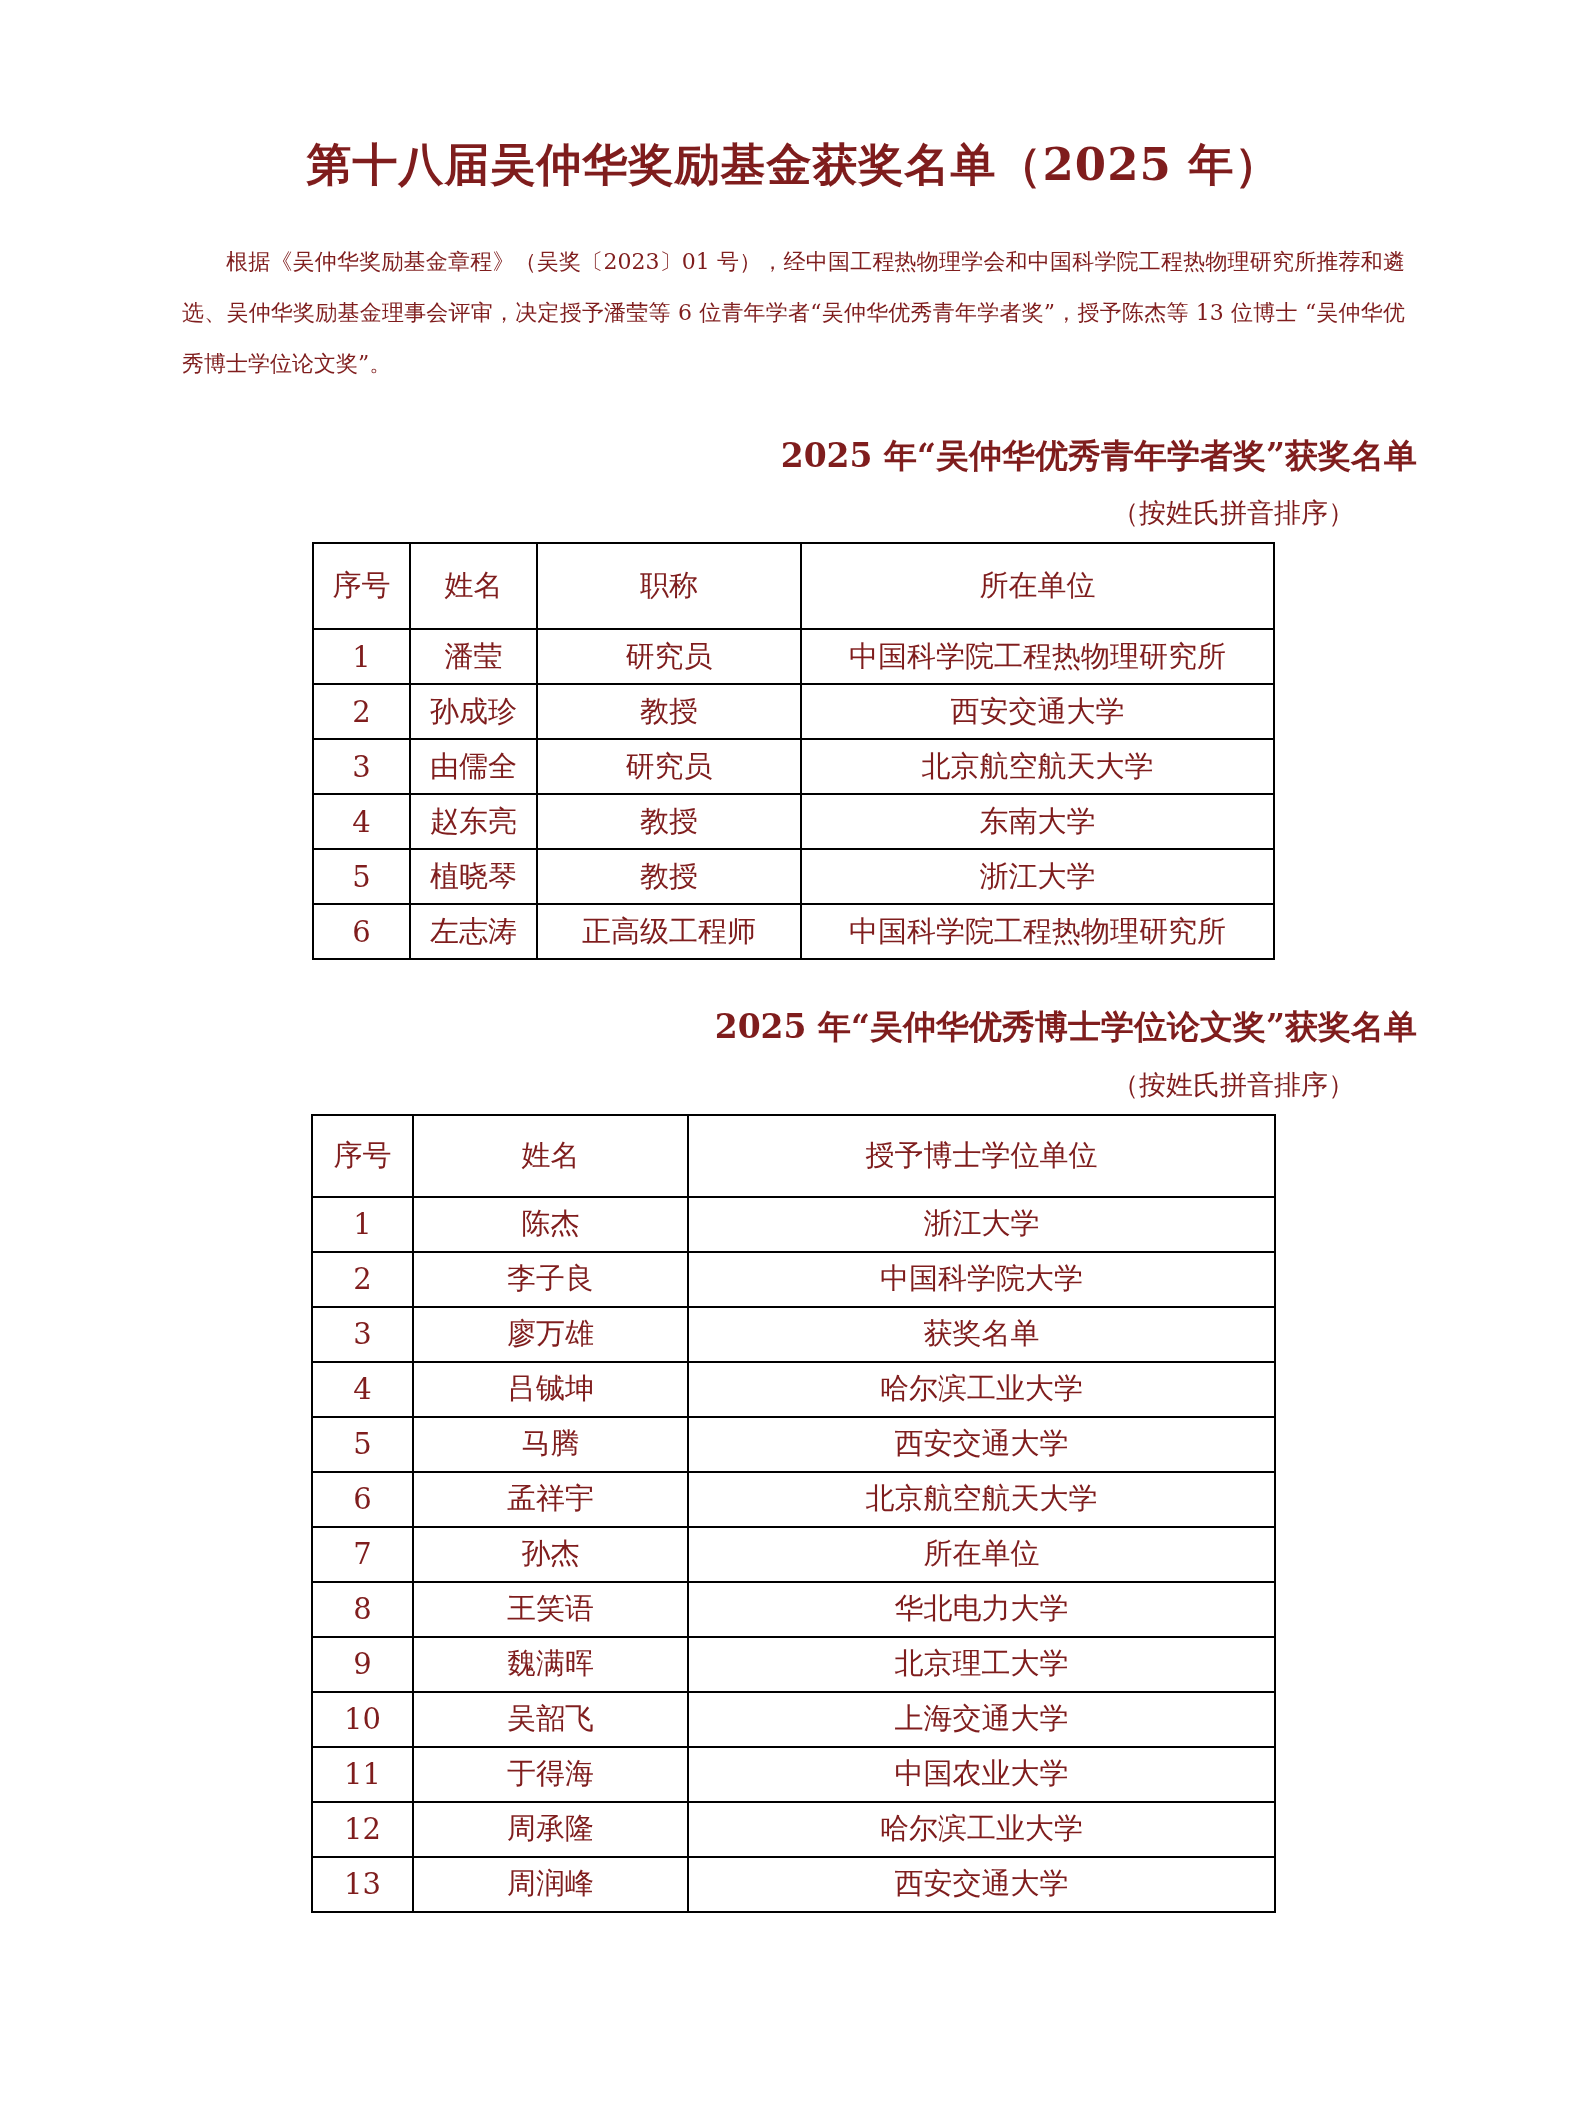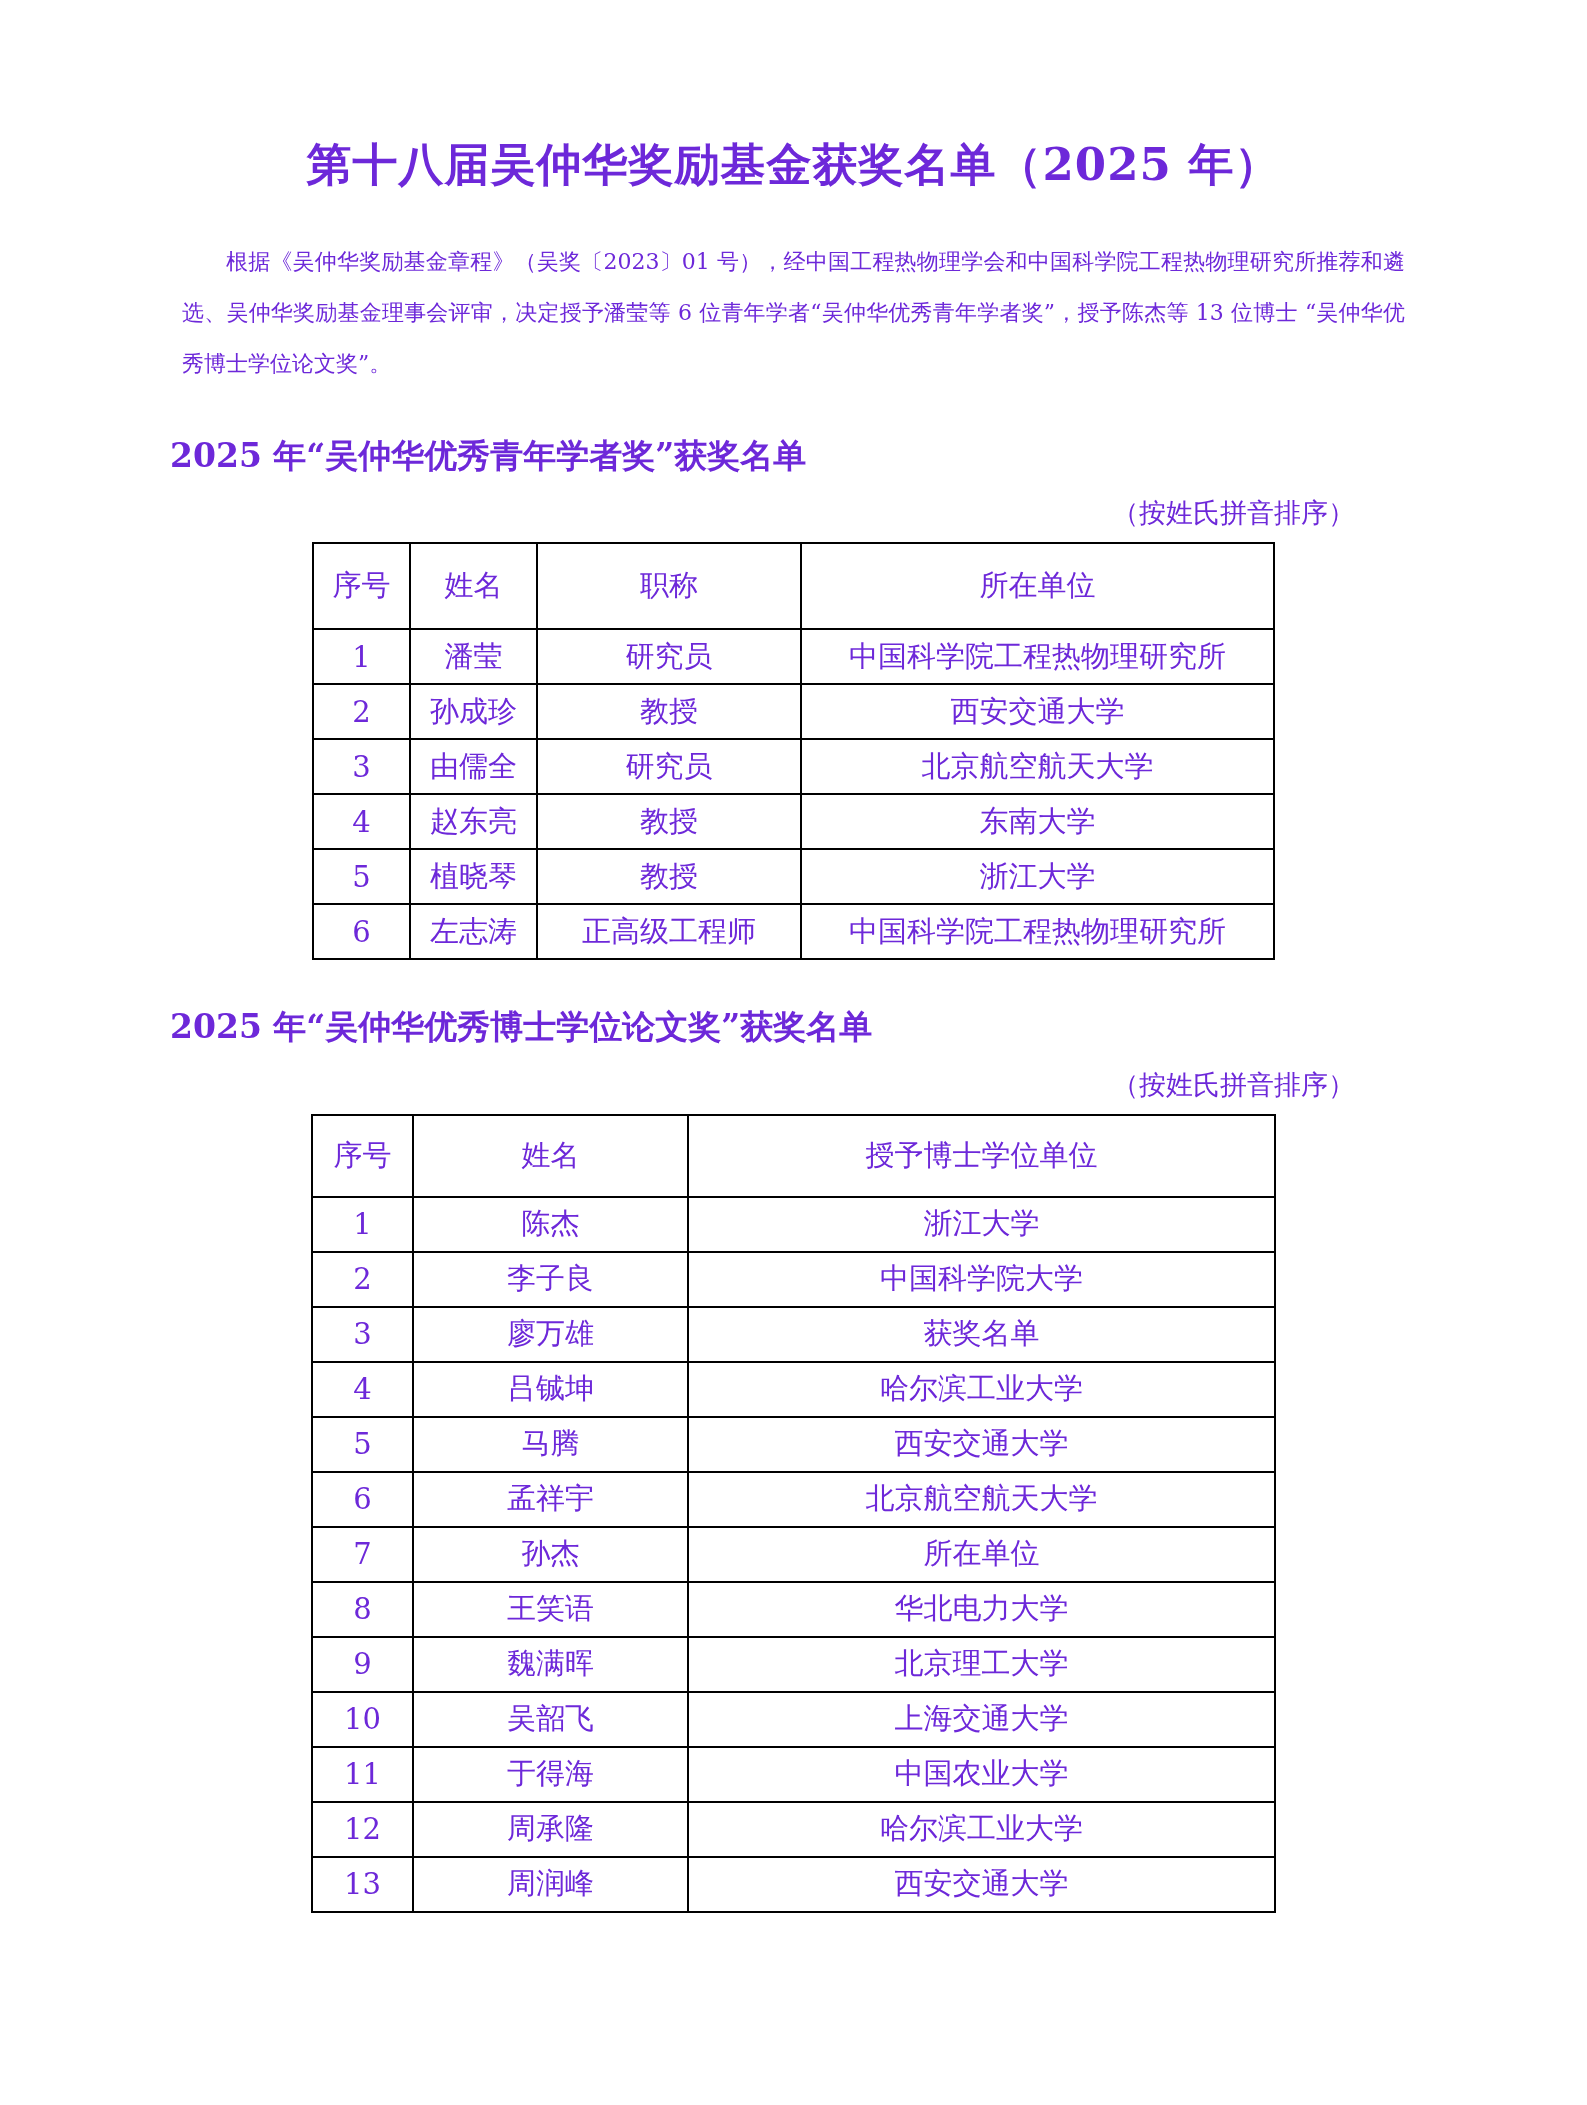--- a/index.html
+++ b/index.html
@@ -3,21 +3,21 @@
 <meta charset="utf-8">
 <style>
   html,body { margin:0; padding:0; background:#888; }
   .page {
     position:relative;
     width:1587px;
     height:2105px;
     margin:0 auto;
     background:#ffffff;
     font-family:"DejaVu Serif","Liberation Serif",serif;
-    color:#6d28d9;
+    color:#7f1d1d;
     box-sizing:border-box;
     padding:138px 170px 0 170px;
     overflow:hidden;
   }
   .doc-title {
     margin:0 0 44px 0;
     font-size:45px;
     line-height:1.2;
     font-weight:bold;
     text-align:center;
@@ -28,21 +28,21 @@
     font-size:22px;
     line-height:51px;
     text-align:justify;
     text-indent:2em;
   }
   .section-heading {
     margin:46px 0 10px 0;
     font-size:33px;
     line-height:1.25;
     font-weight:bold;
-    text-align:left;
+    text-align:right;
   }
   .sort-note {
     font-size:27px;
     line-height:1.3;
     text-align:right;
     padding-right:62px;
     margin:19px 0 12px 0;
   }
   table.award-table {
     border-collapse:collapse;

